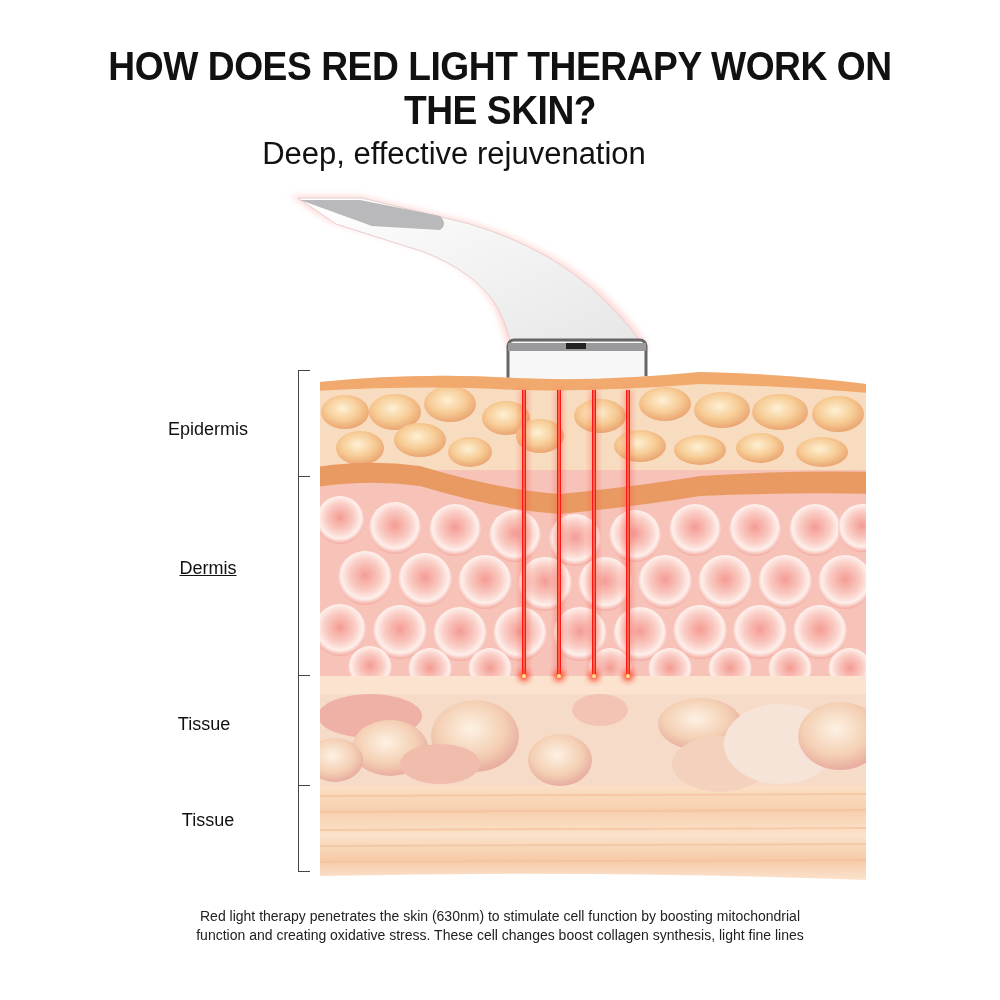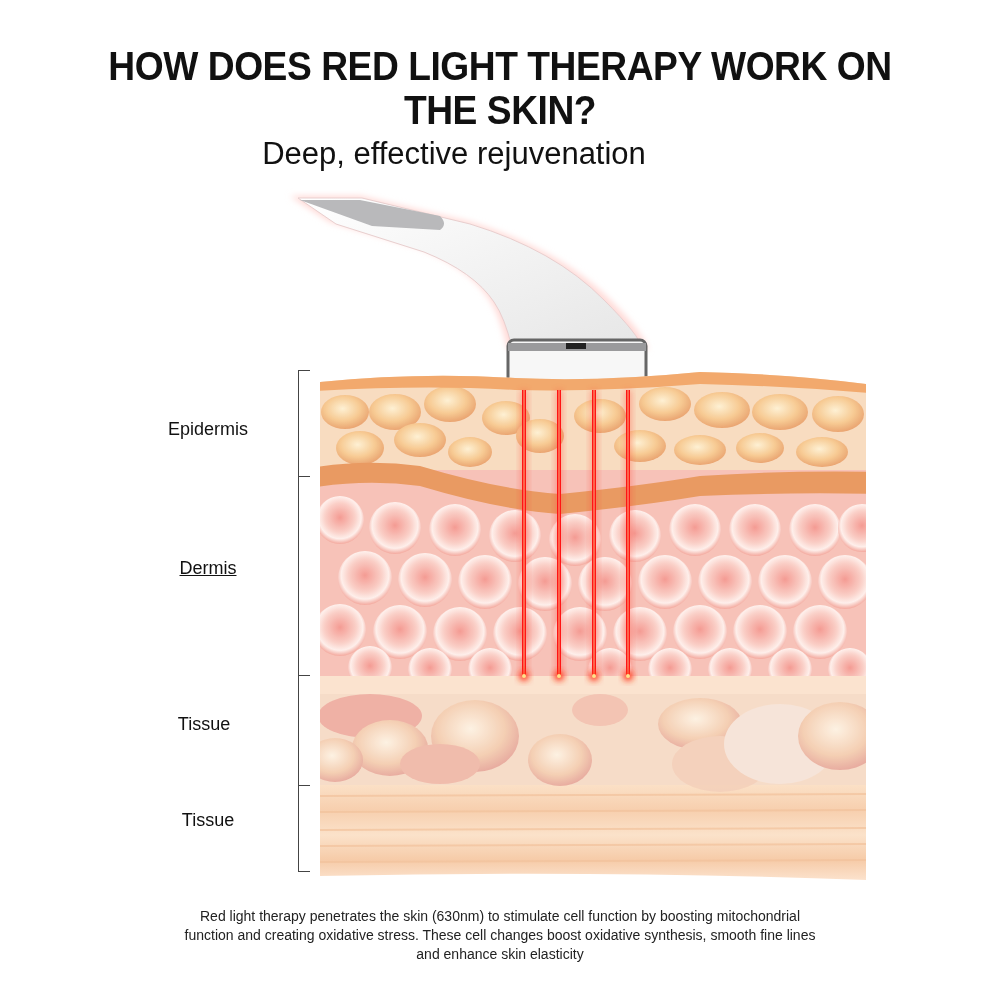--- a/index.html
+++ b/index.html
@@ -211,15 +211,14 @@
 
 <div class="label" style="left:108px; top:417px;">Epidermis</div>
 <div class="label" style="left:108px; top:556px;text-decoration:underline;">Dermis</div>
 <div class="label" style="left:104px; top:712px;">
   <div>Tissue</div>
 </div>
 <div class="label" style="left:108px; top:808px;">Tissue</div>
 
 <div class="caption">
   <div>Red light therapy penetrates the skin (630nm) to stimulate cell function by boosting mitochondrial</div>
-  <div>function and creating oxidative stress. These cell changes boost oxidative synthesis, smooth fine lines</div>
-  <div>and enhance skin elasticity</div>
+  <div>function and creating oxidative stress. These cell changes boost collagen synthesis, light fine lines</div>
 </div>
 
 </body></html>

